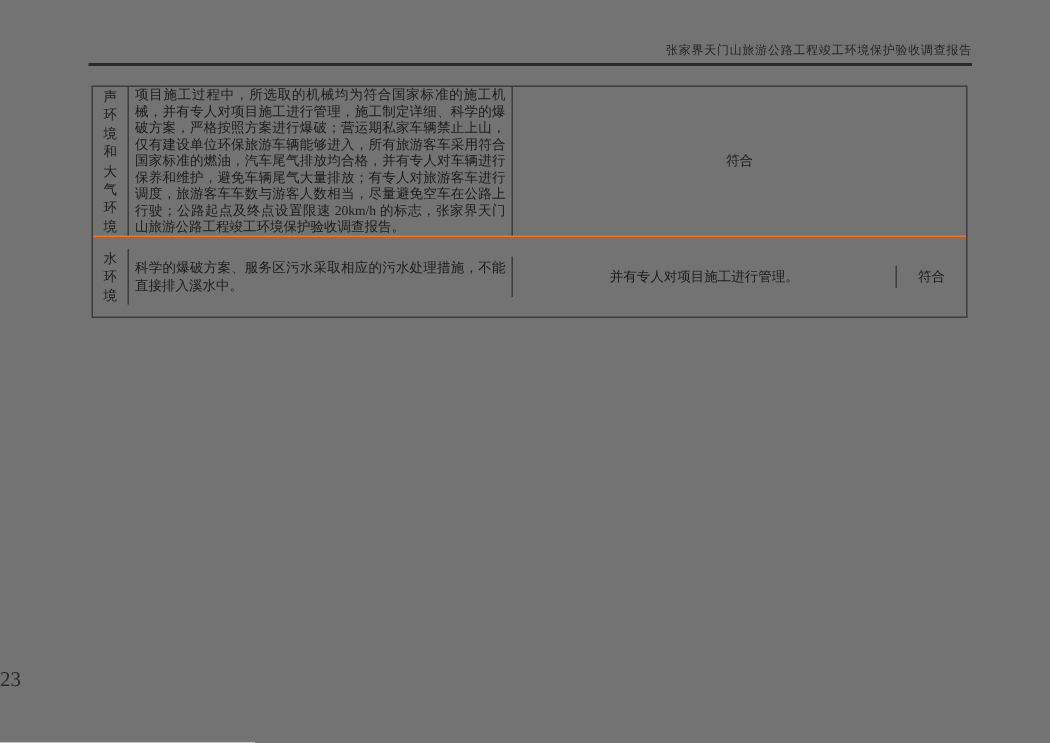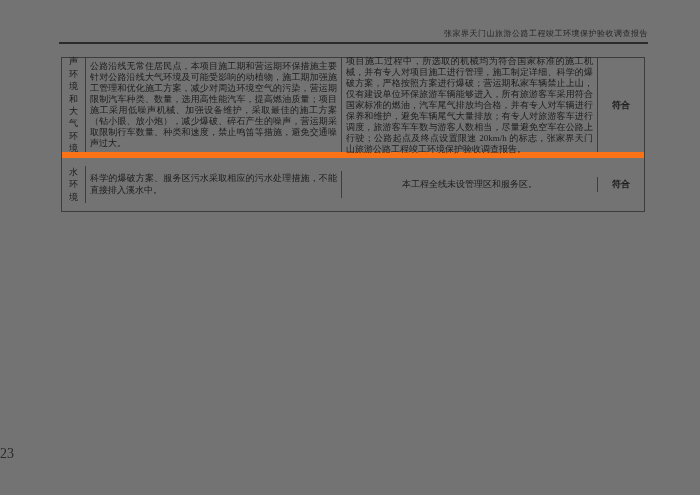--- a/index.html
+++ b/index.html
@@ -38,21 +38,21 @@
     border: 1px solid #3d3d3d;
     box-sizing: border-box;
     display: flex;
     flex-direction: column;
   }
   .trow {
     display: flex;
     flex-direction: row;
     box-sizing: border-box;
   }
-  .trow.row1 { height: 100px; border-bottom: 6px solid #f97316; }
+  .trow.row1 { height: 100px; border-bottom: 1px solid #f97316; }
   .trow.row2 { height: 53px; align-items: center; }
   .cell {
     box-sizing: border-box;
     display: flex;
     align-items: center;
     font-size: 9px;
     color: #1c1c1c;
   }
   .cell.cat {
     width: 24px;
@@ -72,21 +72,20 @@
   }
   .cell.impl {
     width: 256px;
     border-right: 1px solid #3d3d3d;
     padding: 2px 4px;
   }
   .cell.concl {
     flex: 1;
     justify-content: center;
     text-align: center;
-    font-weight: bold;
   }
   .justify-text {
     width: 100%;
     text-align: justify;
     text-justify: inter-ideograph;
     line-height: 11px;
   }
   .row2 .justify-text { line-height: 11.6px; }
   .center-text {
     width: 100%;
@@ -112,40 +111,37 @@
   <div class="report-header">
     <span>张家界天门山旅游公路工程竣工环境保护验收调查报告</span>
   </div>
 
   <div class="report-table">
 
     <div class="trow row1">
       <div class="cell cat">
         <div class="cat-text">声环境和大气环境</div>
       </div>
-      <div class="cell measure">
-        <div class="justify-text">公路沿线无常住居民点，本项目施工期和营运期环保措施主要针对公路沿线大气环境及可能受影响的动植物，施工期加强施工管理和优化施工方案，减少对周边环境空气的污染，营运期限制汽车种类、数量，选用高性能汽车，提高燃油质量；项目施工采用低噪声机械、加强设备维护，采取最佳的施工方案（钻小眼、放小炮），减少爆破、碎石产生的噪声，营运期采取限制行车数量、种类和速度，禁止鸣笛等措施，避免交通噪声过大。</div>
-      </div>
       <div class="cell impl">
         <div class="justify-text">项目施工过程中，所选取的机械均为符合国家标准的施工机械，并有专人对项目施工进行管理，施工制定详细、科学的爆破方案，严格按照方案进行爆破；营运期私家车辆禁止上山，仅有建设单位环保旅游车辆能够进入，所有旅游客车采用符合国家标准的燃油，汽车尾气排放均合格，并有专人对车辆进行保养和维护，避免车辆尾气大量排放；有专人对旅游客车进行调度，旅游客车车数与游客人数相当，尽量避免空车在公路上行驶；公路起点及终点设置限速 20km/h 的标志，张家界天门山旅游公路工程竣工环境保护验收调查报告。</div>
       </div>
       <div class="cell concl">
         <span>符合</span>
       </div>
     </div>
 
     <div class="trow row2">
       <div class="cell cat">
         <div class="cat-text">水环境</div>
       </div>
       <div class="cell measure">
         <div class="justify-text">科学的爆破方案、服务区污水采取相应的污水处理措施，不能直接排入溪水中。</div>
       </div>
       <div class="cell impl">
-        <div class="center-text">本工程全线未设管理区和服务区。</div>
+        <div class="center-text">并有专人对项目施工进行管理。</div>
       </div>
       <div class="cell concl">
         <span>符合</span>
       </div>
     </div>
 
   </div>
 
   <div class="page-footer">
     <span>23</span>

